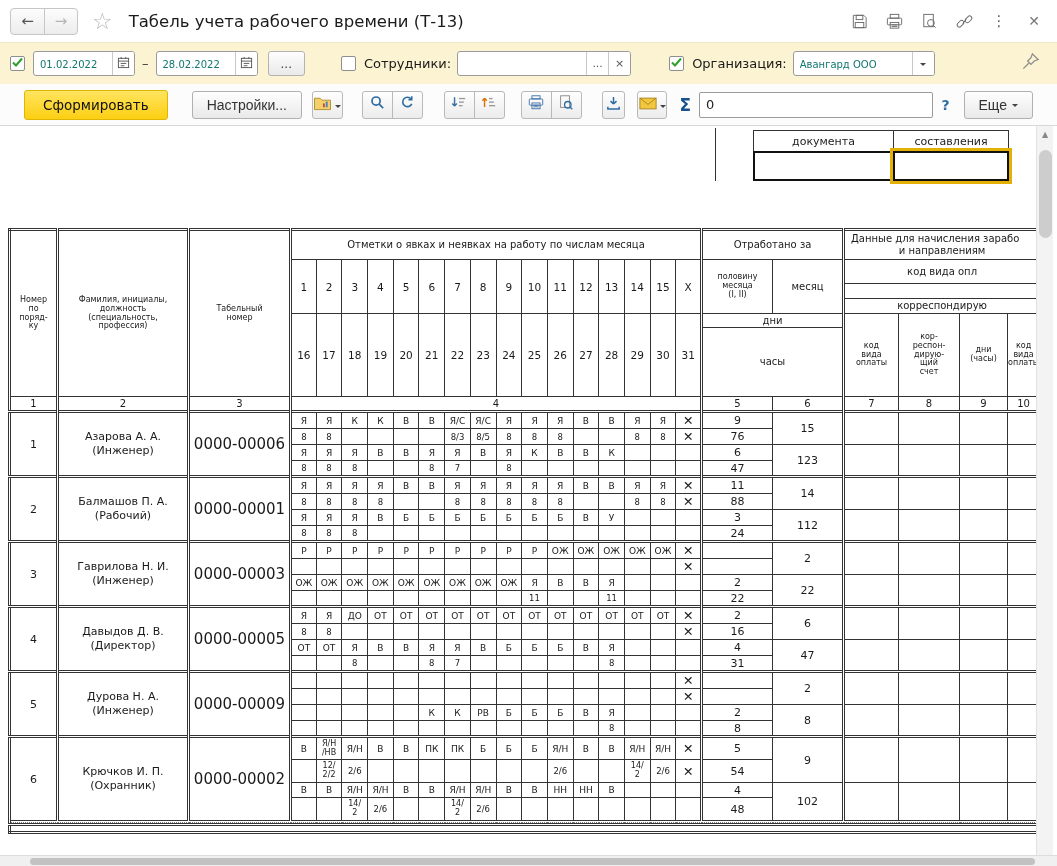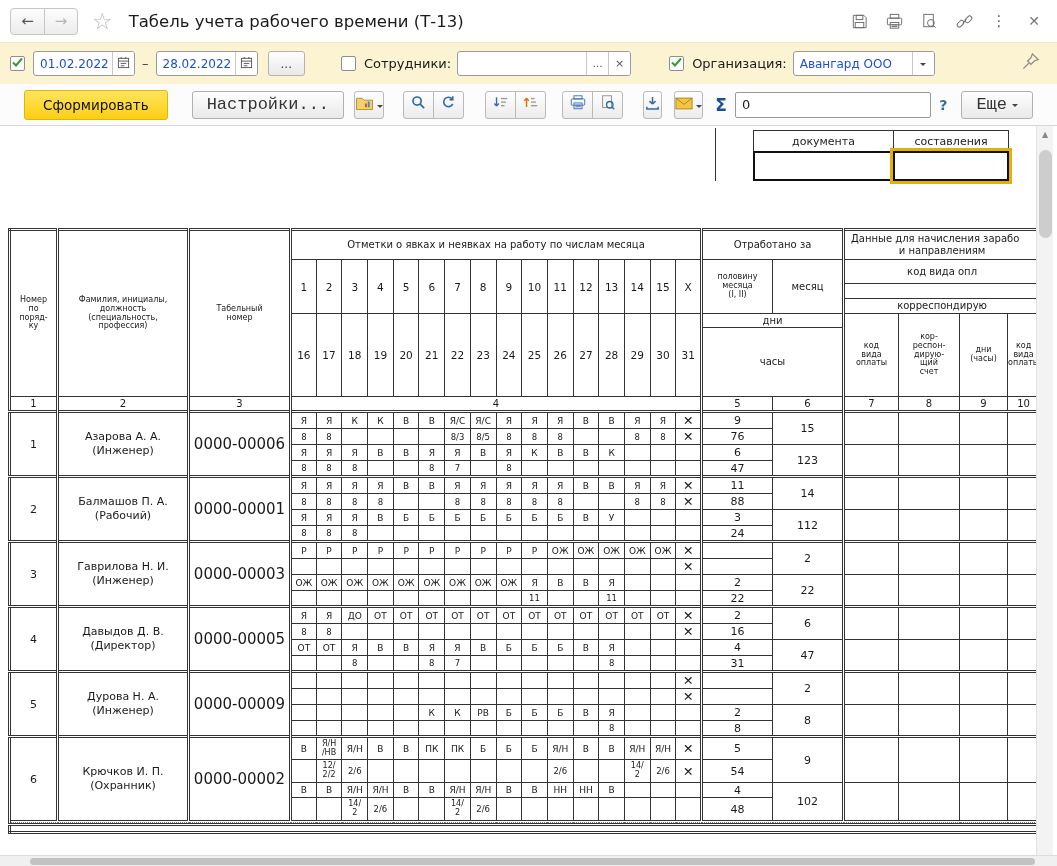--- a/index.html
+++ b/index.html
@@ -17,33 +17,33 @@
   .wicon { width:26px; height:26px; display:flex; align-items:center; justify-content:center; }
   .wicon svg { display:block; }
   .dots { font-size:15px; color:#666; letter-spacing:0; }
   .closex { font-size:14px; color:#777; }
 
   
   .filterbar { height:42px; background:#fbf3d1; border-top:1px solid #eee8c8; display:flex; align-items:center; padding:0 10px; }
   .cbx { width:15px; height:15px; background:#fff; border:1px solid #8e8e8e; border-radius:2px; display:flex; align-items:center; justify-content:center; flex:0 0 auto; }
   .flabel { font-size:13px; color:#1a1a1a; margin:0 6px 0 8px; white-space:nowrap; }
   .field { display:flex; align-items:stretch; border:1px solid #9b9b9b; border-radius:3px; background:#fff; height:25px; overflow:hidden; }
-  .fval { display:flex; align-items:center; padding:12px 6px; font-size:12px; color:#1d4ed8; }
+  .fval { display:flex; align-items:center; padding:12px 6px; font-size:10px; color:#0f766e; }
   .fbtn { width:22px; border-left:1px solid #c9c9c9; background:#fff; display:flex; align-items:center; justify-content:center; font-size:11px; color:#555; }
   .dash { font-size:13px; color:#333; margin:0 7px; }
   .sbtn { height:25px; padding:0 12px; margin-left:10px; border:1px solid #b3b3b3; border-radius:3px;
           background:linear-gradient(#fefefe,#e9e9e9); font-size:12px; color:#444; display:flex; align-items:center; }
   .pin { margin-left:auto; margin-right:6px; }
 
   
   .toolbar { height:42px; background:#fcfcfc; border-bottom:1px solid #d7d7d7; display:flex; align-items:center; padding:0 24px; }
   .btn-generate { height:30px; padding:0 18px; background:linear-gradient(#ffe45e,#fccf13); border:1px solid #dfb600;
      border-radius:3px; font-size:13.5px; color:#111; display:flex; align-items:center; font-family:inherit; }
   .btn { height:28px; padding:0 14px; background:linear-gradient(#fefefe,#e9e9e9); border:1px solid #b0b0b0;
-     border-radius:3px; font-size:17px; color:#333; display:flex; align-items:center; gap:5px; font-family:Liberation Mono, monospace; }
+     border-radius:3px; font-size:14px; color:#333; display:flex; align-items:center; gap:5px; font-family:Liberation Sans, sans-serif; }
   .ibtn { width:31px; height:28px; background:linear-gradient(#fefefe,#ececec); border:1px solid #b9b9b9;
      border-radius:3px; display:flex; align-items:center; justify-content:center; }
   .grp { display:flex; }
   .grp .ibtn { border-radius:0; }
   .grp .ibtn:first-child { border-radius:3px 0 0 3px; }
   .grp .ibtn:last-child { border-radius:0 3px 3px 0; margin-left:-1px; }
   .caret { width:0; height:0; border:3.5px solid transparent; border-top-color:#444; margin-top:7px; }
   .sigma { font-size:17px; font-weight:bold; color:#17518e; padding:0 2px; }
   .sum-input { width:320px; height:26px; border:1px solid #9a9a9a; border-radius:2px; padding:0 6px; font-size:13px;
      color:#222; font-family:inherit; }

